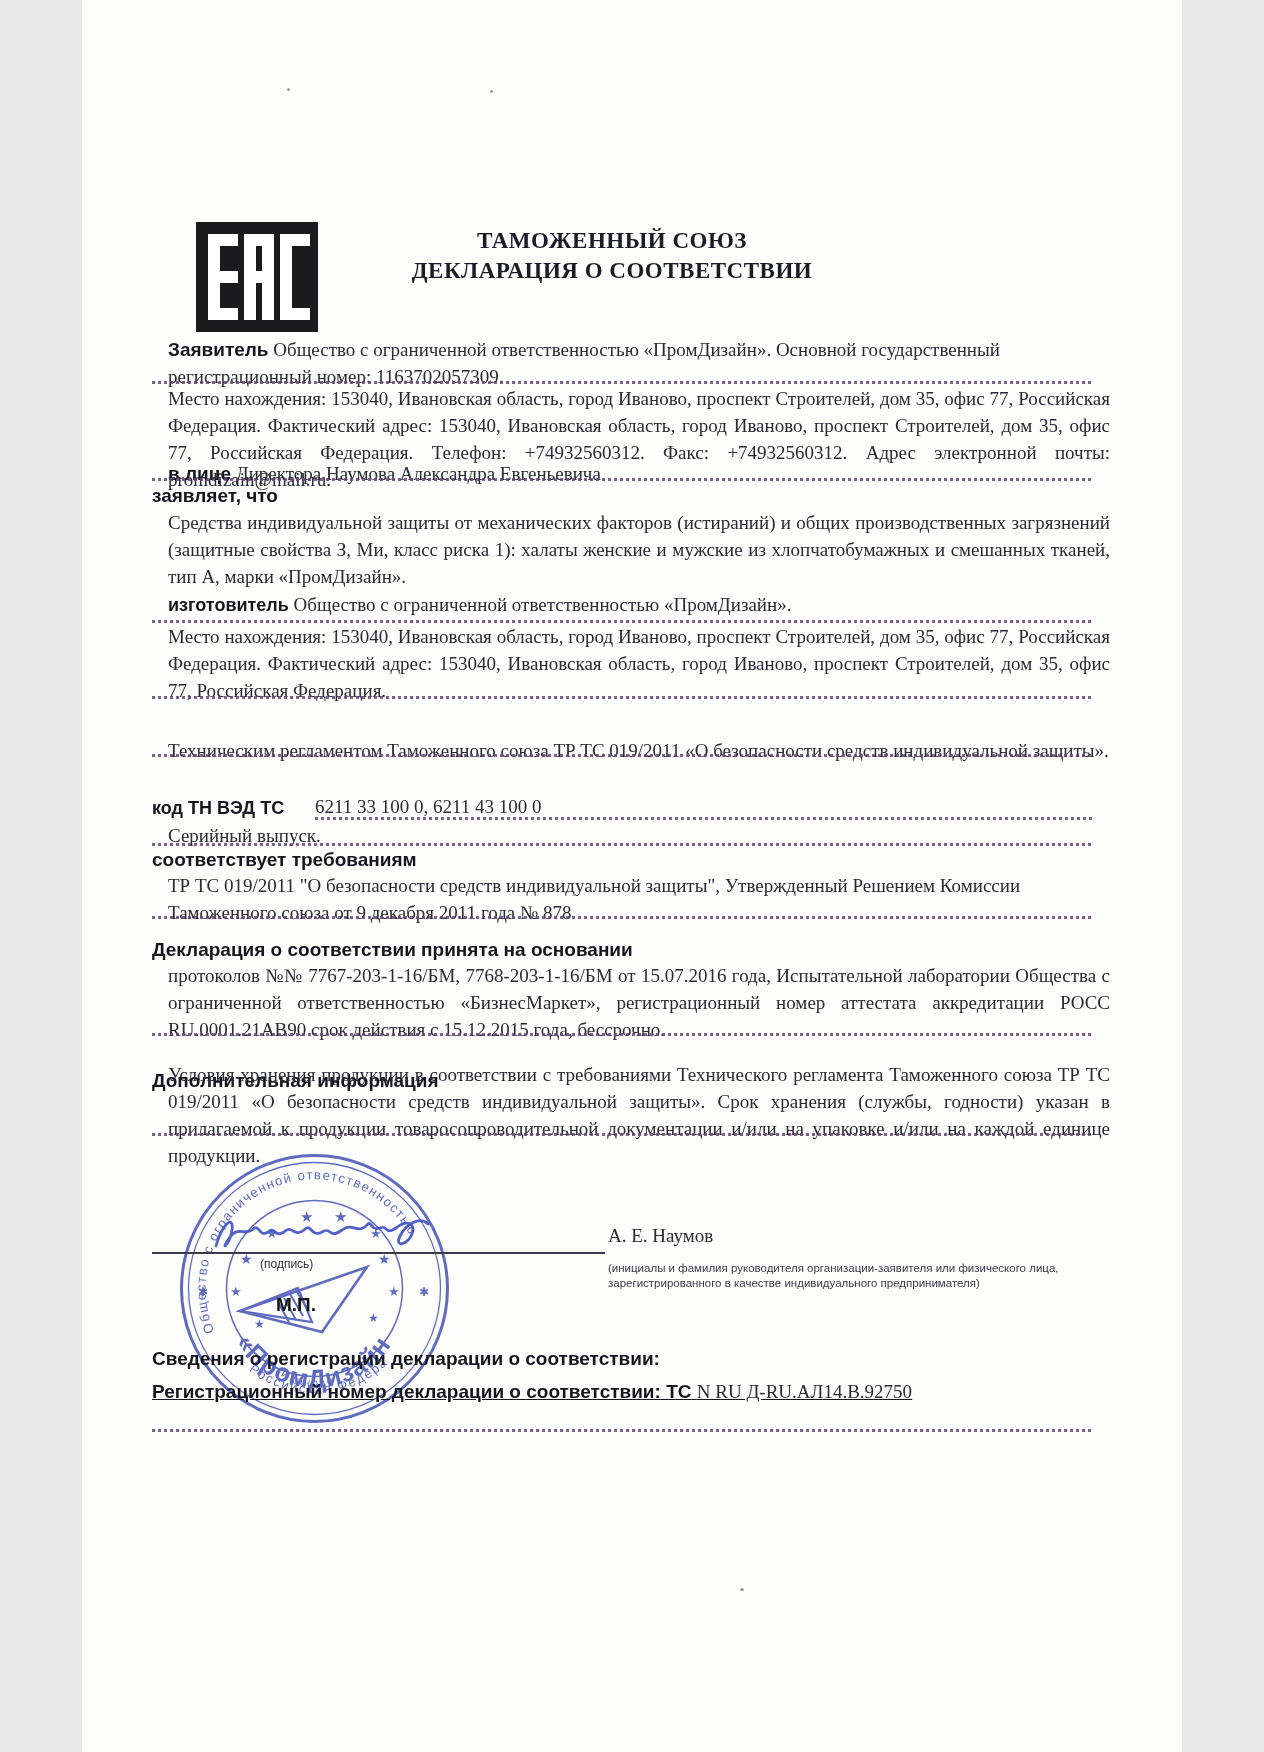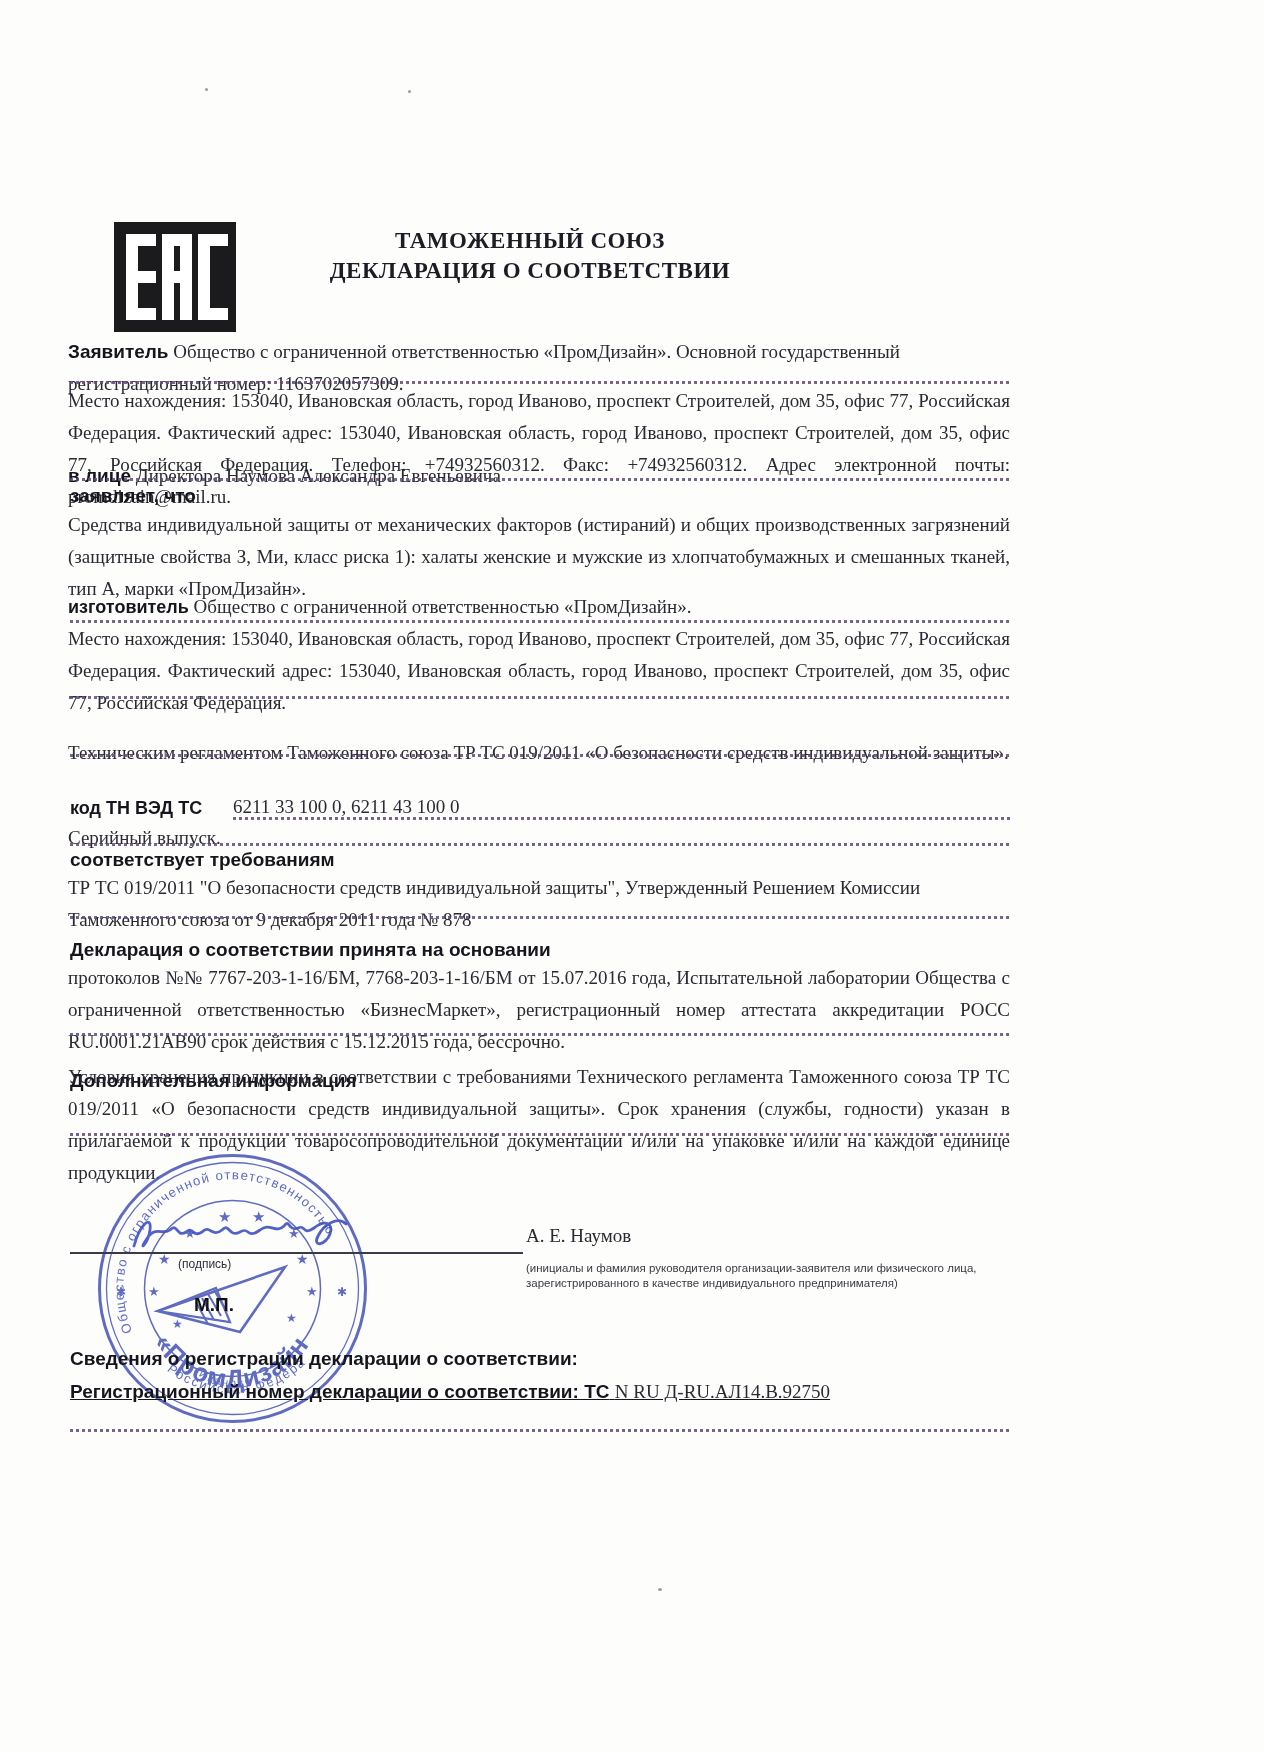--- a/index.html
+++ b/index.html
@@ -1,31 +1,31 @@
 <!DOCTYPE html>
 <html><head>
 <meta charset="utf-8">
 <style>
   html,body{margin:0;padding:0;background:#e8e8e8;}
   .page{
-    position:relative;width:1264px;height:1752px;margin:0 auto;
+    position:relative;width:1100px;height:1752px;margin:0 auto;
     background:#fdfdfc;overflow:hidden;
     font-family:"Liberation Serif",serif;color:#262630;
   }
   
   .eac{position:absolute;left:114px;top:222px;}
   .doc-title{
     position:absolute;left:250px;top:226px;width:560px;text-align:center;
     font-family:"Liberation Serif",serif;font-weight:700;font-size:23px;
     line-height:30px;color:#1c1c26;letter-spacing:.5px;
   }
   
   .para{
-    position:absolute;left:68px;width:942px;
-    font-family:"Liberation Serif",serif;font-size:19px;line-height:32px;color:#2a2a34;
+    position:absolute;left:86px;width:942px;
+    font-family:"Liberation Serif",serif;font-size:19px;line-height:27px;color:#2a2a34;
   }
   .just{text-align:justify;}
   .lblb{font-family:"Liberation Sans",sans-serif;font-weight:700;color:#15151d;}
   .h{
     position:absolute;left:70px;width:942px;
     font-family:"Liberation Sans",sans-serif;font-weight:700;font-size:19px;
     line-height:24px;color:#15151d;
   }
   .h-sm{font-size:18px;}
   .dl{

